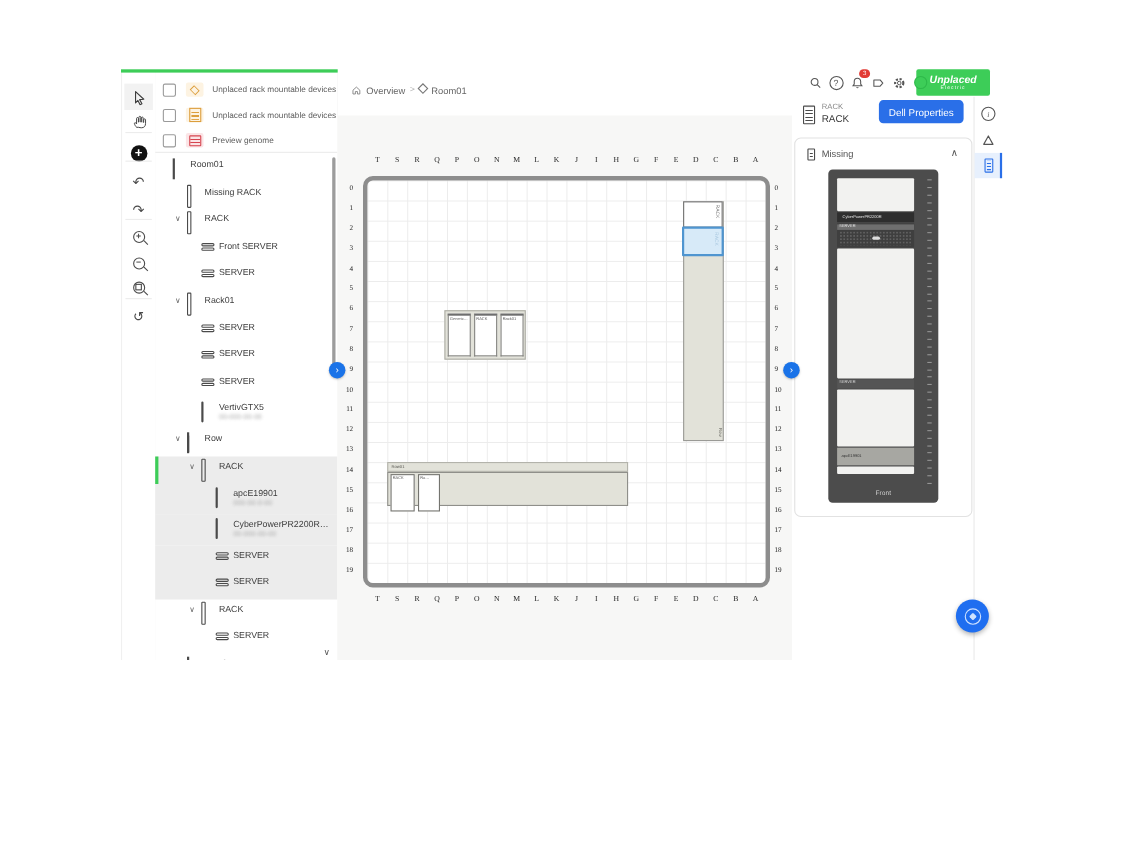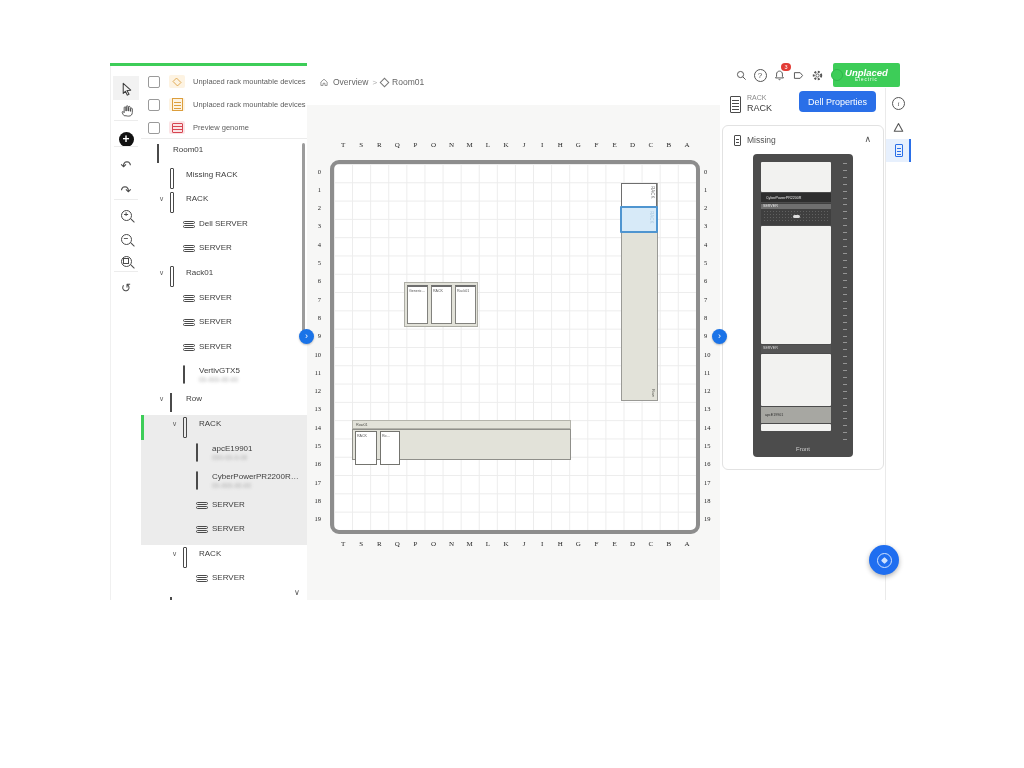--- a/index.html
+++ b/index.html
@@ -56,21 +56,21 @@
         background:linear-gradient(to bottom,transparent 55%,#4a4a4a 55%,#4a4a4a 63%,transparent 63%,transparent 75%,#4a4a4a 75%,#4a4a4a 83%,transparent 83%);
         background-size:60% 100%;background-position:center;background-repeat:no-repeat;}
   .glyph-row{width:12px;height:10px;border:1px solid #4a4a4a;box-sizing:border-box;position:relative;}
   .glyph-row::before{content:"";position:absolute;left:0;right:0;top:0;height:2px;background:#4a4a4a;}
   .glyph-row::after{content:"";position:absolute;left:50%;top:2px;bottom:0;width:1px;background:#4a4a4a;}
   .glyph-room{width:8px;height:8px;border:1px solid #4a4a4a;transform:rotate(45deg);margin-top:2px;}
   #tree-scrollbar{left:161px;top:77px;width:3px;height:190px;background:#9c9c9c;border-radius:2px;position:absolute;}
   #tree-more{position:absolute;left:153px;top:522px;font-size:8px;color:#555;cursor:pointer;}
   
   #main{left:307px;top:63px;width:413px;height:537px;background:#fff;}
-  #breadcrumb{position:absolute;left:12px;top:14px;display:flex;align-items:center;gap:4px;
+  #breadcrumb{position:absolute;left:12px;top:14px;display:flex;align-items:flex-start;gap:4px;
         font-size:8.5px;color:#666;}
   #breadcrumb svg{width:10px;height:10px;}
   .crumb-sep{color:#aaa;font-size:8px;}
   .crumb-room{width:5px;height:5px;border:1px solid #777;transform:rotate(45deg);}
   #canvas{position:absolute;left:0;top:42px;width:413px;height:495px;background:#f7f7f6;}
   #room{position:absolute;left:23px;top:55px;width:370px;height:374px;box-sizing:border-box;
         border:4px solid #8d8d8d;border-radius:9px;background-color:#fff;
         background-image:linear-gradient(to right,#ececec 1px,transparent 1px),
                          linear-gradient(to bottom,#ececec 1px,transparent 1px);
         background-size:18.1px 18.3px;background-position:0 0;}
@@ -258,21 +258,21 @@
         <span class="ticon" style="left: 29px;"><span class="glyph-rack"></span></span>
         <span class="tlabel" style="left: 45px;">RACK</span>
       </div>
       <div class="trow" style="top: 148.8px; height: 24.6px;">
         <span class="ticon" style="left: 42px;">
           <span class="glyph-server">
             <b></b>
             <b></b>
           </span>
         </span>
-        <span class="tlabel" style="left: 58px;">Dell SERVER</span>
+        <span class="tlabel" style="left: 58px;">Front SERVER</span>
       </div>
       <div class="trow" style="top: 173.4px; height: 24.6px;">
         <span class="ticon" style="left: 42px;">
           <span class="glyph-server">
             <b></b>
             <b></b>
           </span>
         </span>
         <span class="tlabel" style="left: 58px;">SERVER</span>
       </div>

